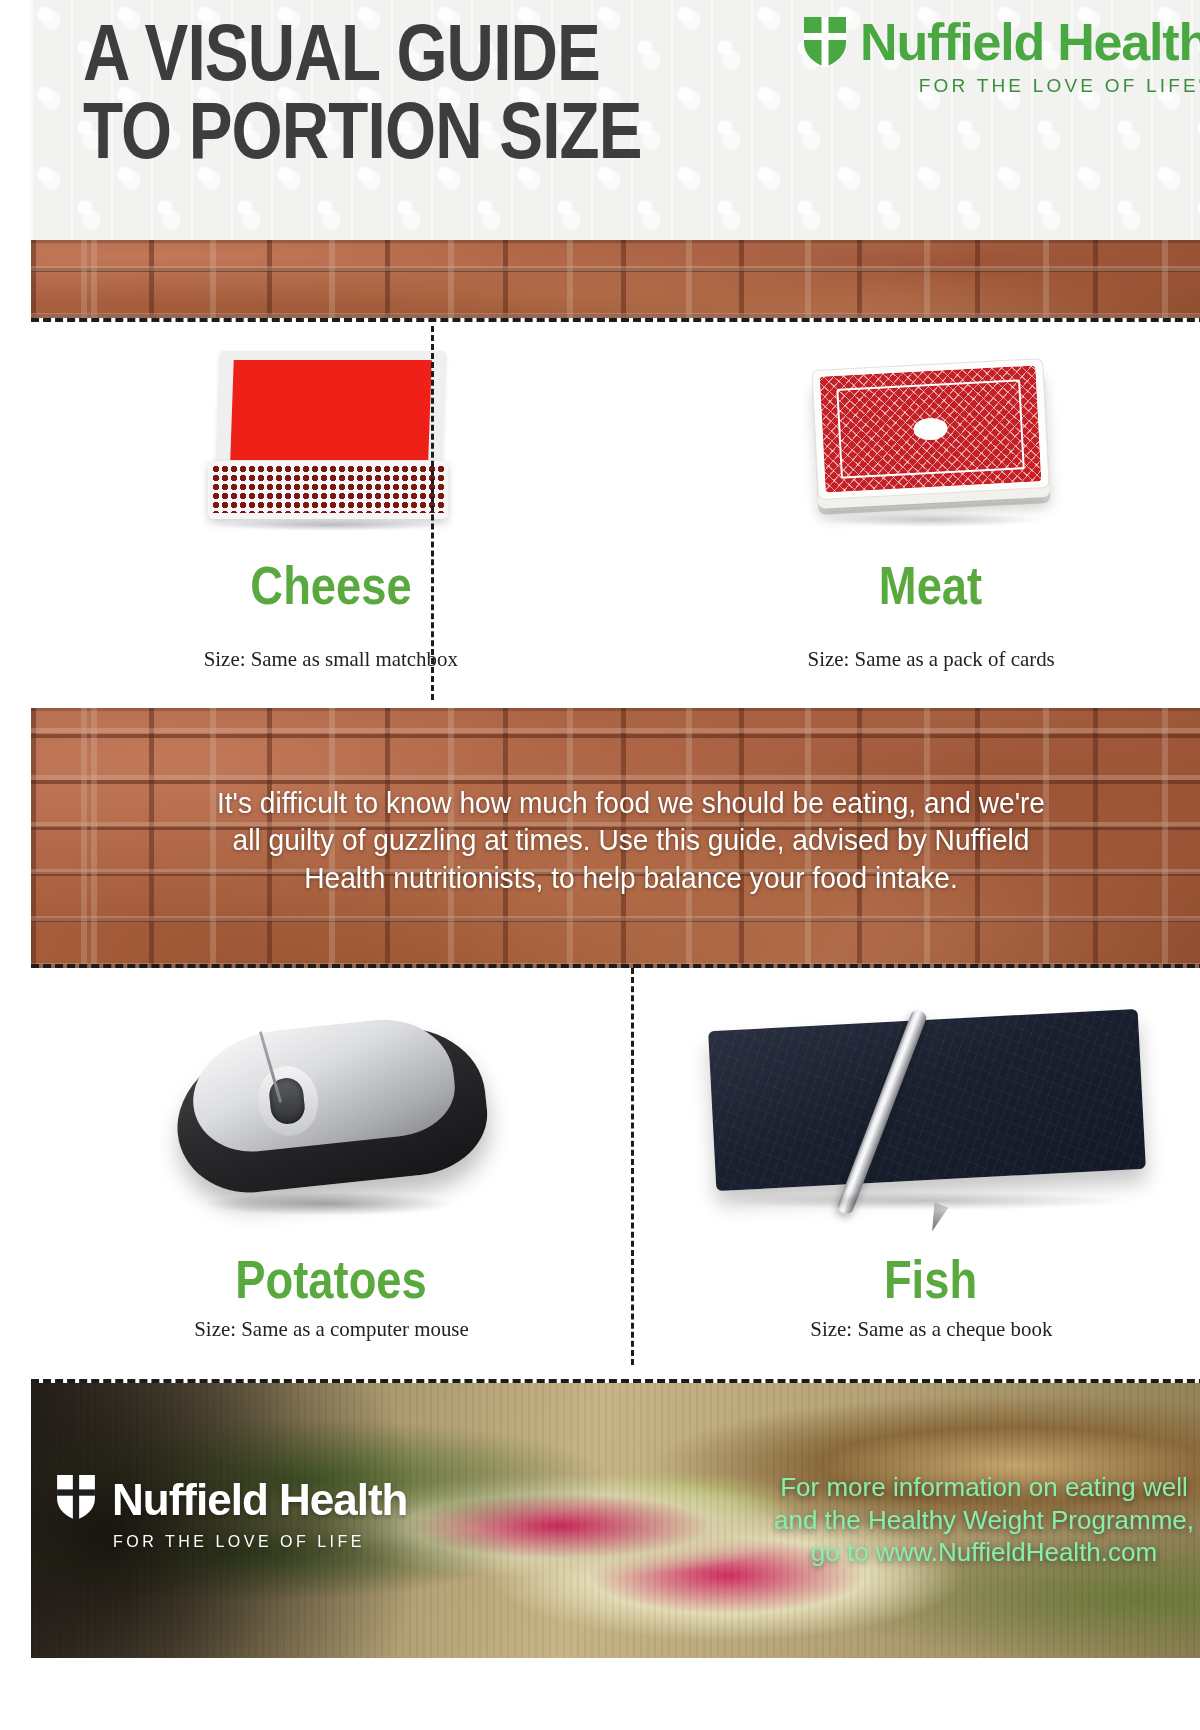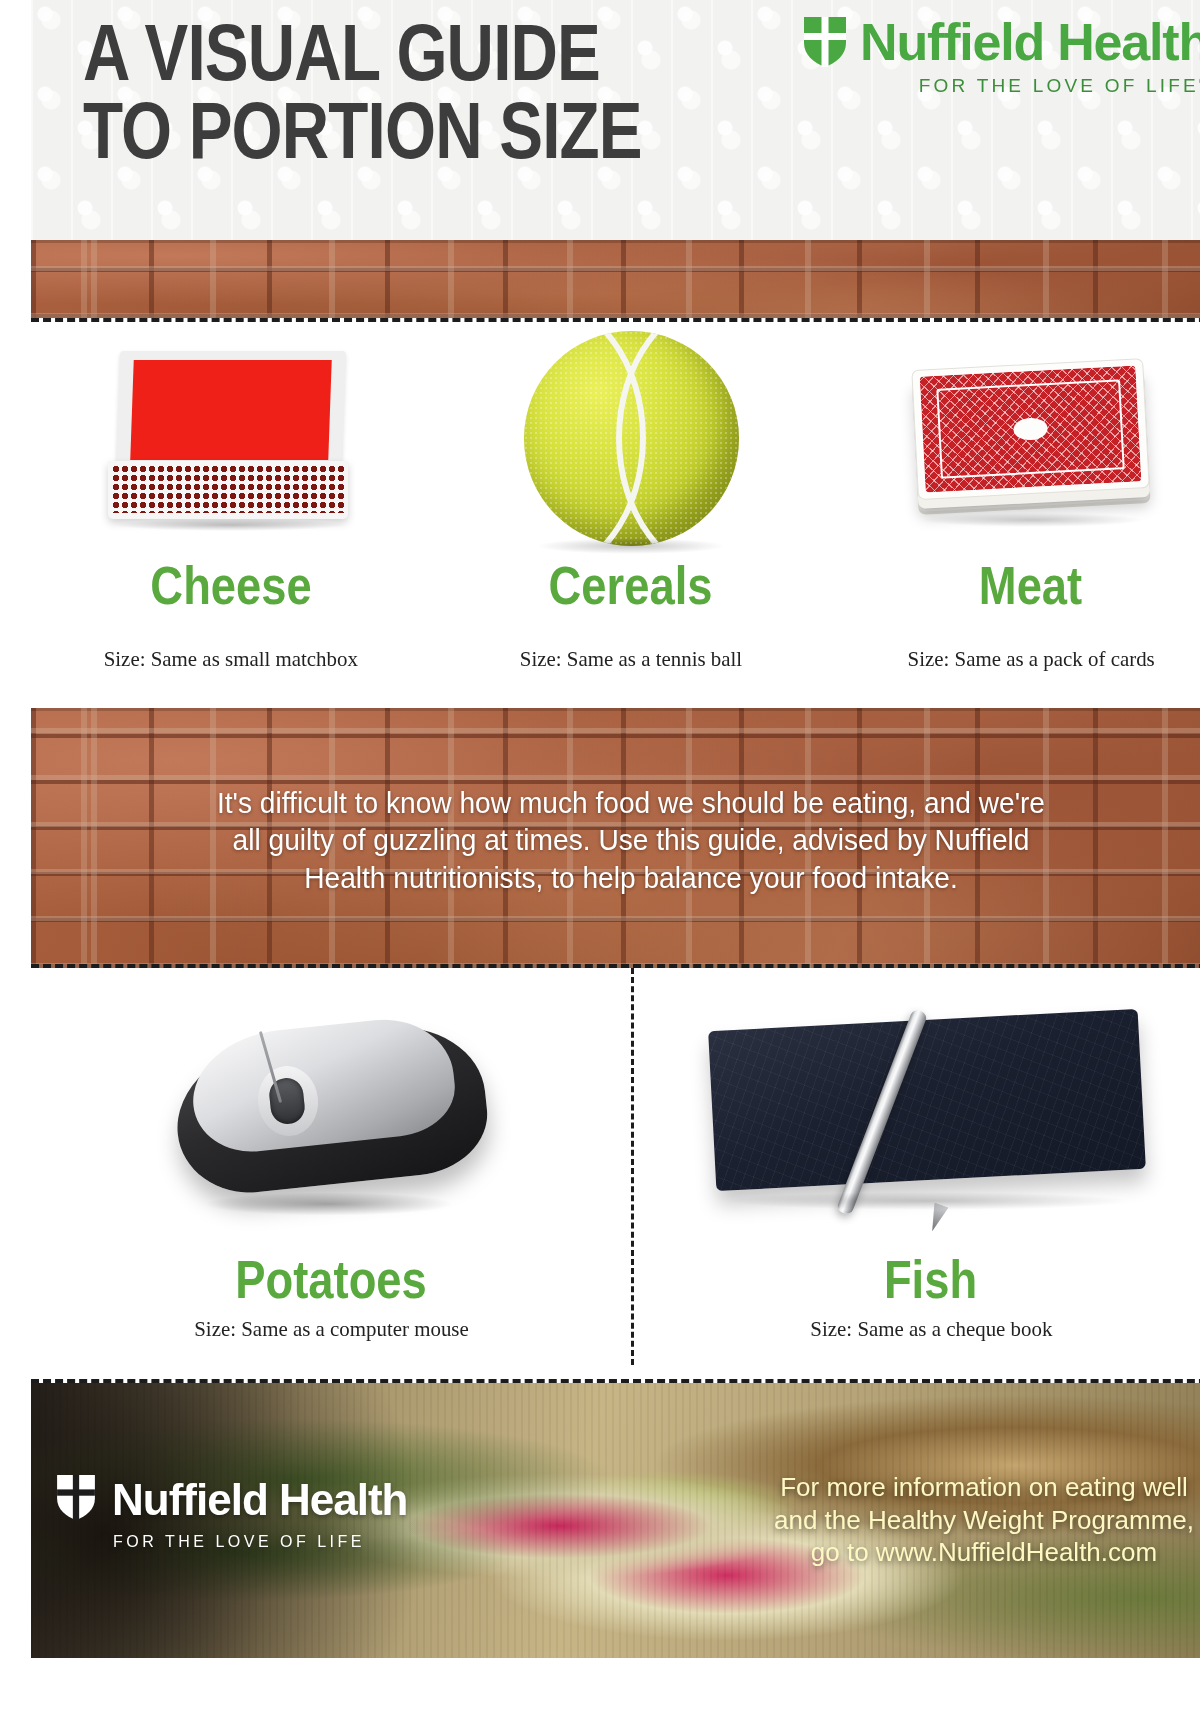--- a/index.html
+++ b/index.html
@@ -412,21 +412,21 @@
     font-size:44px; font-weight:700; color:#fff; letter-spacing:-1px; line-height:1;
     text-shadow:0 2px 5px rgba(0,0,0,.35);
   }
   .footer-tag {
     font-size:16px; color:#fff; letter-spacing:3.5px; margin-top:8px; margin-left:56px;
     text-shadow:0 2px 5px rgba(0,0,0,.35);
   }
   .footer-text {
     position:absolute; right:32px; top:88px; z-index:3;
     font-family:"Liberation Sans Narrow","Liberation Sans", sans-serif;
-    color:#fef9c3;
+    color:#86efac;
     font-size:26px;
     line-height:1.25;
     text-align:center;
     width:430px;
     text-shadow:0 2px 6px rgba(0,0,0,.5);
   }
 </style>
 </head>
 <body>
 
@@ -470,35 +470,20 @@
           <div class="mb-heads"></div>
           <div class="mb-shadow"></div>
         </div>
       </div>
       <div class="food-label">Cheese</div>
       <div class="food-caption">Size: Same as small matchbox</div>
     </div>
 
     <div class="divider-v" style="left:33.33%"></div>
 
-    <div class="cell">
-      <div class="img-area">
-        <div class="tennis">
-          <div class="tennis-ball"></div>
-          <div class="tennis-clip">
-            <div class="tennis-fuzz"></div>
-            <div class="seam seam1"></div>
-            <div class="seam seam2"></div>
-          </div>
-          <div class="tennis-shadow"></div>
-        </div>
-      </div>
-      <div class="food-label">Cereals</div>
-      <div class="food-caption">Size: Same as a tennis ball</div>
-    </div>
 
     <div class="divider-v" style="left:66.66%"></div>
 
     <div class="cell">
       <div class="img-area">
         <div class="cards">
           <div class="card-stack">
             <div class="card-top">
               <div class="card-red">
                 <div class="card-inner"></div>

